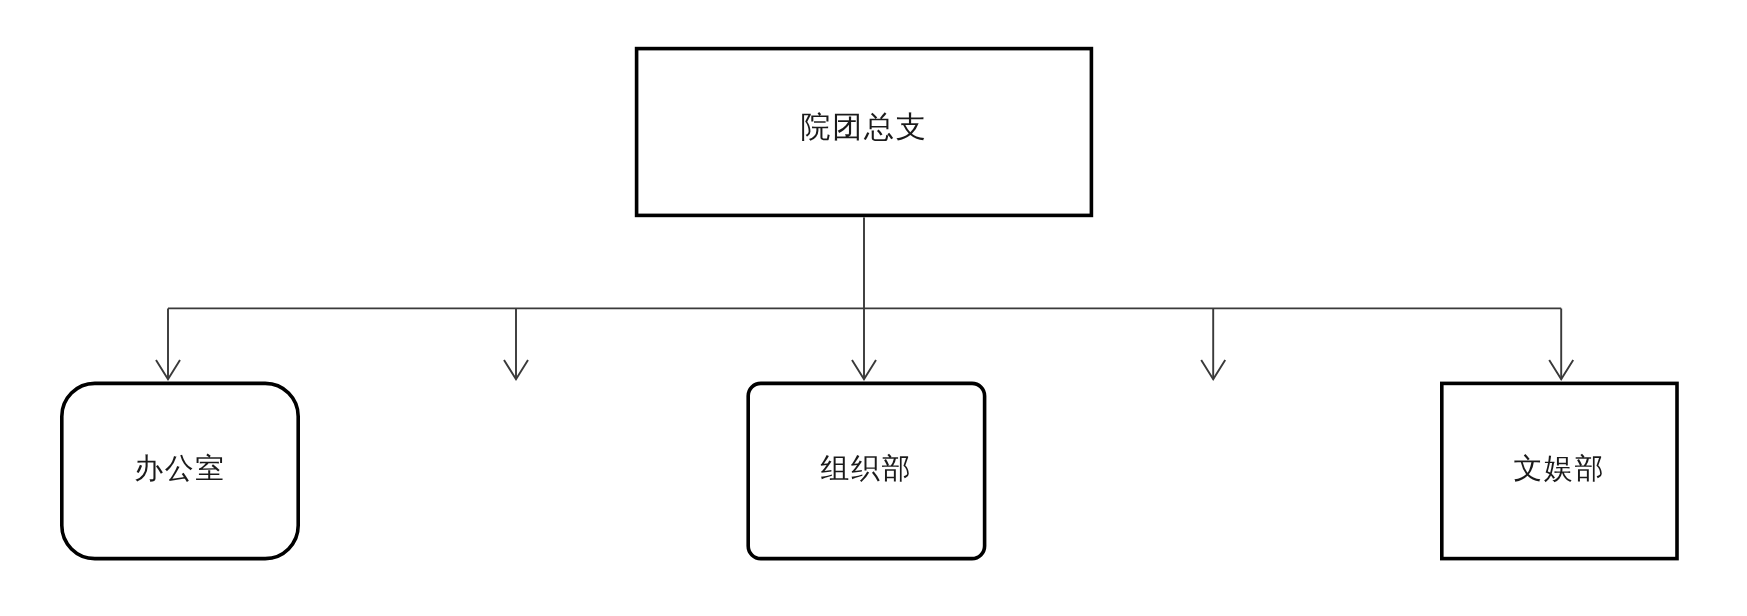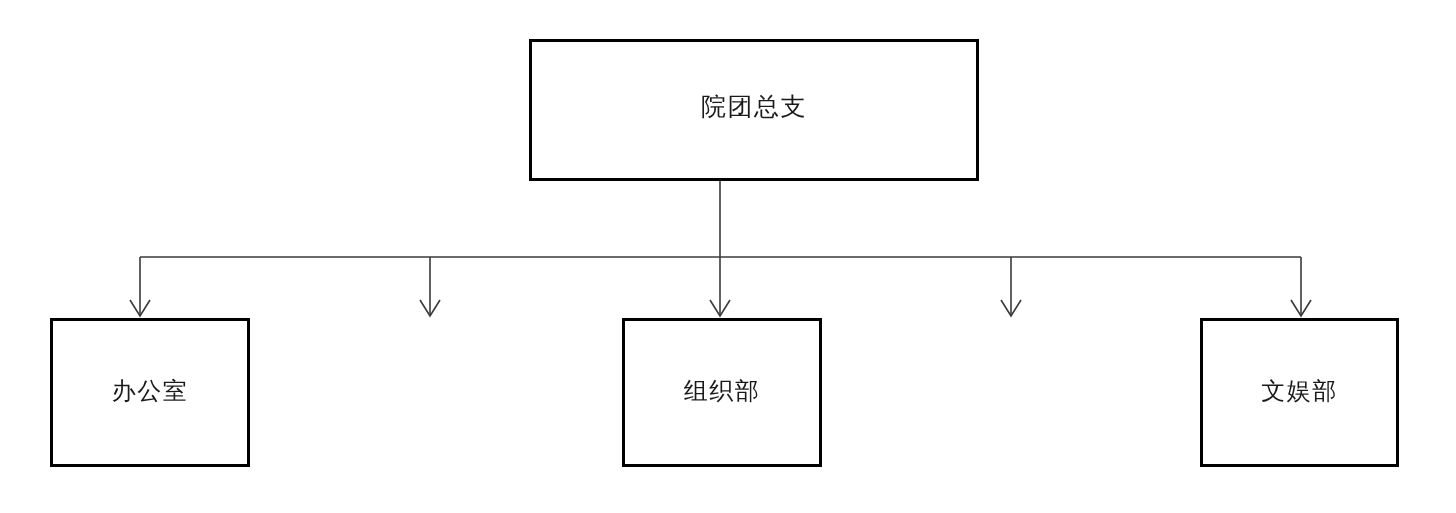--- a/index.html
+++ b/index.html
@@ -43,38 +43,38 @@
   }
   .root-node .node-label {
     font-size: 25px;
   }
   .leaf-node .node-label {
     font-size: 24px;
   }
   .root-node {
     left: 529px;
     top: 39px;
-    width: 450px;
+    width: 382px;
     height: 142px;
   }
   .root-node .node-label {
     position: relative;
     top: -4px;
   }
   .leaf-node {
     top: 318px;
     height: 149px;
   }
   .leaf-node .node-label {
     position: relative;
     top: -2px;
   }
-  .leaf-0 { left: 50px;   width: 200px; }
+  .leaf-0 { left: 50px;   width: 200px; border-radius: 29px; }
   .leaf-1 { left: 337px;  width: 201px; }
-  .leaf-2 { left: 622px;  width: 200px; }
+  .leaf-2 { left: 622px;  width: 200px; border-radius: 12px; }
   .leaf-3 { left: 916px;  width: 198px; }
   .leaf-4 { left: 1200px; width: 199px; }
 </style>
 </head>
 <body>
 
 <div id="chart-canvas">
 
   <svg id="connector-layer" viewBox="0 0 1456 513">
 

